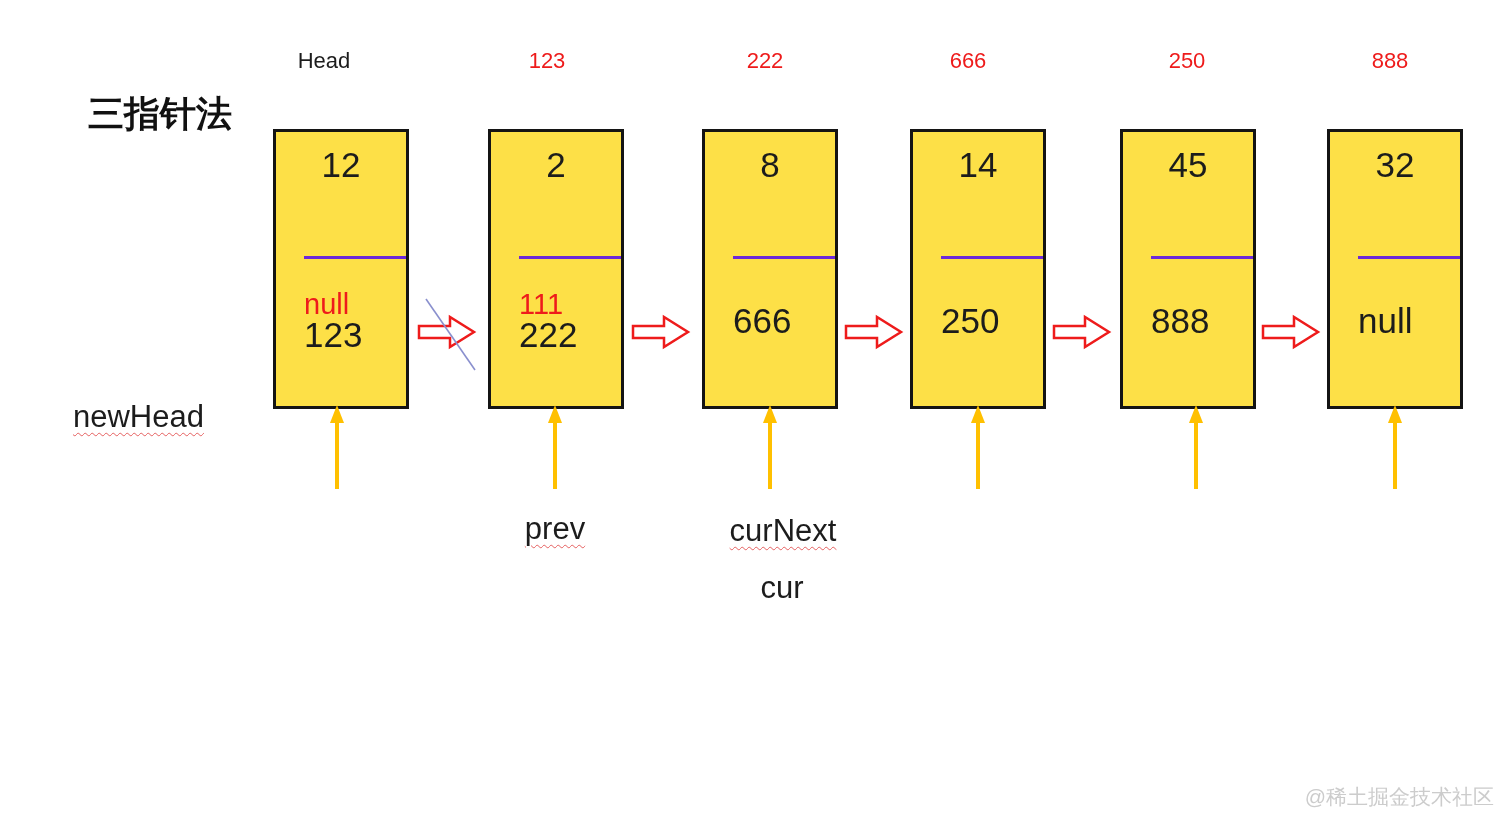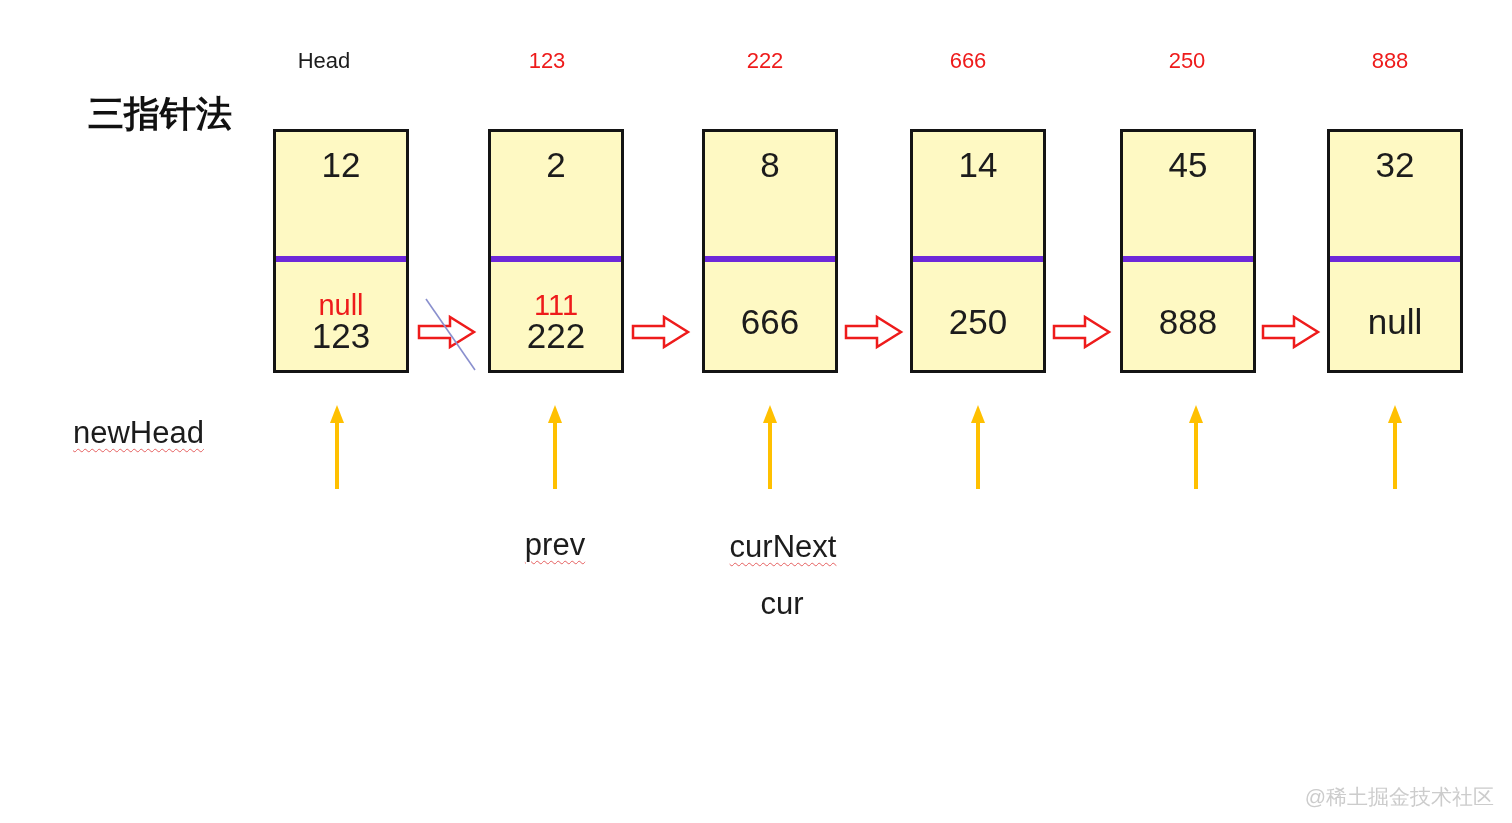--- a/index.html
+++ b/index.html
@@ -8,37 +8,37 @@
 
   
   .title { position: absolute; left: 25px; top: 94px; font-weight: bold; font-size: 36px; line-height: 40px; color: #111; }
   .title .line2 { margin-left: 63px; }
 
   
   .toplabel { position: absolute; top: 48px; transform: translateX(-50%); font-size: 22px; white-space: nowrap; }
   .toplabel.red { color: #ee1b1b; }
 
   
-  .node { position: absolute; top: 129px; width: 136px; height: 244px; border: 3px solid #141414; box-sizing: border-box; background: #fef9c3; }
+  .node { position: absolute; top: 129px; width: 136px; height: 280px; border: 3px solid #141414; box-sizing: border-box; background: #fde047; }
   .cell-value { height: 124px; display: flex; justify-content: center; align-items: flex-start; padding-top: 13px; box-sizing: border-box; font-size: 35px; }
-  .cell-next { height: 126px; border-top: 6px solid #6d28d9; box-sizing: border-box; display: flex; flex-direction: column; justify-content: center; align-items: center; }
+  .cell-next { height: 126px; border-top: 3px solid #6d28d9; box-sizing: border-box; display: flex; flex-direction: column; justify-content: center; align-items: flex-start; margin-left: 28px; }
   .pnew { color: #ee1b1b; font-size: 29px; line-height: 27px; }
   .pold { color: #1c1c1c; font-size: 35px; line-height: 33px; }
   .psingle { color: #1c1c1c; font-size: 35px; }
 
   
   .rarrow { position: absolute; top: 313px; }
   
   .blueline { position: absolute; left: 420px; top: 292px; }
 
   
   .yarrow { position: absolute; top: 405px; }
 
   
-  .ptr-label { position: absolute; font-size: 31px; white-space: nowrap; color: #1c1c1c; margin-top: 16px; }
+  .ptr-label { position: absolute; font-size: 31px; white-space: nowrap; color: #1c1c1c; }
   .centered { transform: translateX(-50%); }
   .u { text-decoration-line: underline; text-decoration-style: wavy; text-decoration-color: rgba(226,72,72,0.85); text-decoration-thickness: 1px; text-underline-offset: 5px; }
 
   
   .code { position: absolute; left: 507px; top: 672px; font-size: 32px; line-height: 40px; color: #1c1c1c; }
   .code-line { white-space: pre; }
 
   
   .watermark { position: absolute; right: 18px; bottom: 12px; font-size: 21px; color: #cccccc; }
 </style>

